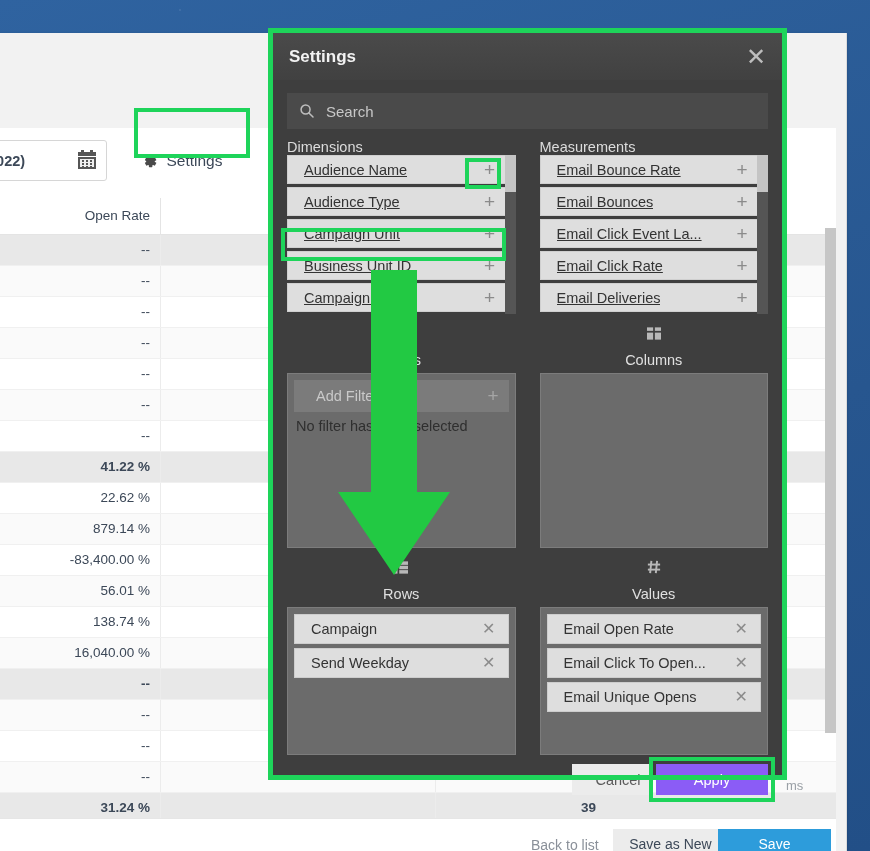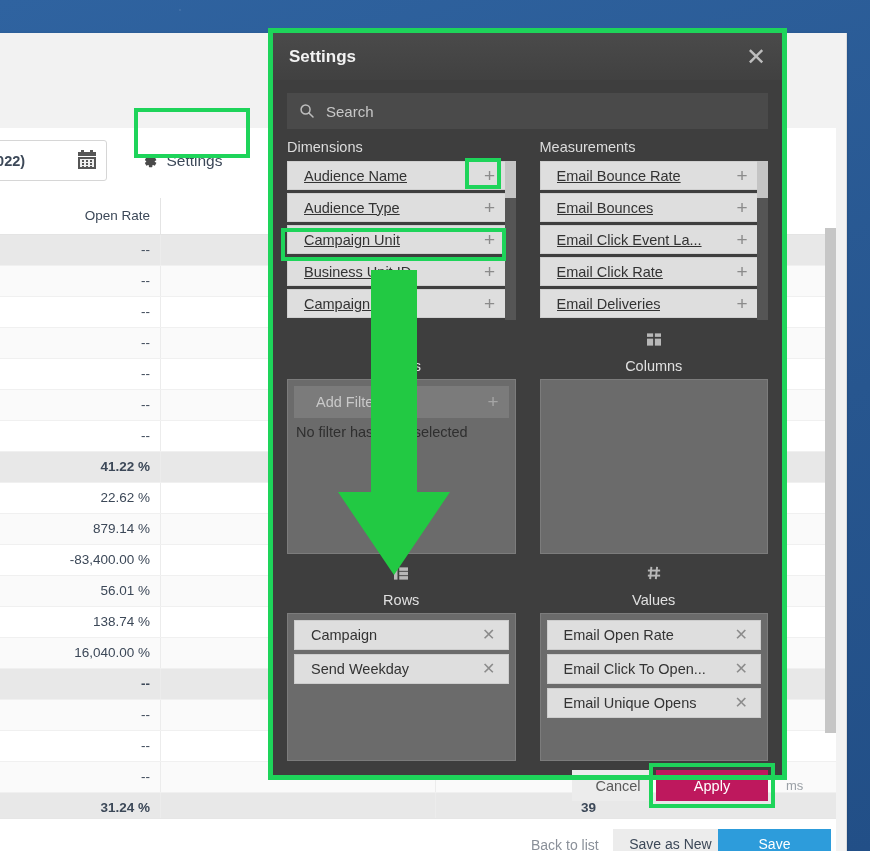--- a/index.html
+++ b/index.html
@@ -132,21 +132,21 @@
   #modal-body{padding:0 14px;box-sizing:border-box;}
   .search-box{
     margin-top:13px;height:36px;background:#4a4a4a;display:flex;align-items:center;
     padding:0 12px;box-sizing:border-box;gap:11px;
   }
   .search-ph{color:#c8c8c8;font-size:15px;}
   .mag{display:block;}
 
   .panes{display:flex;gap:24px;margin-top:10px;}
   .pane{width:232px;}
-  .pane-title{font-size:14.5px;color:#dcdcdc;margin-bottom:6px;}
+  .pane-title{font-size:14.5px;color:#dcdcdc;margin-bottom:0;}
   .list{
     position:relative;height:159px;overflow:hidden;
   }
   .list-inner{width:221px;}
   .opt{
     height:29px;margin-bottom:3px;background:#dedede;color:#333;
     display:flex;align-items:center;justify-content:space-between;
     padding:0 12px 0 16px;box-sizing:border-box;font-size:14.5px;
     border:1px solid #cfcfcf;
   }
@@ -182,21 +182,21 @@
 
   .footer{
     display:flex;justify-content:flex-end;align-items:center;margin-top:9px;gap:0;
   }
   .cancel{
     width:62px;height:31px;background:#ececec;color:#5a5a5a;font-size:14.5px;
     display:flex;align-items:center;justify-content:center;padding-left:15px;
   }
   .apply-wrap{position:relative;margin-left:7px;}
   .apply{
-    width:112px;height:31px;background:#be185d;color:#fff;font-size:14.5px;
+    width:112px;height:31px;background:#8b5cf6;color:#fff;font-size:14.5px;
     display:flex;align-items:center;justify-content:center;
   }
   .apply-hl{
     position:absolute;left:-7px;top:-7px;width:126px;height:45px;
     border:4px solid #1ed45a;box-sizing:border-box;pointer-events:none;
   }
 
   
   .hl{position:absolute;border:4px solid #1ed45a;box-sizing:border-box;pointer-events:none;z-index:45;}
   #hl-plus{left:465px;top:158px;width:36px;height:31px;}

